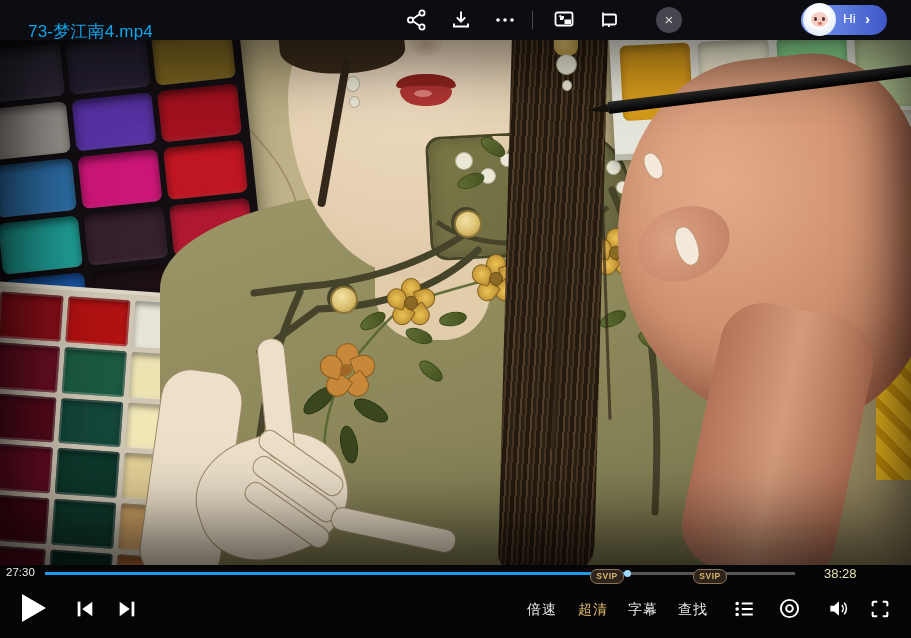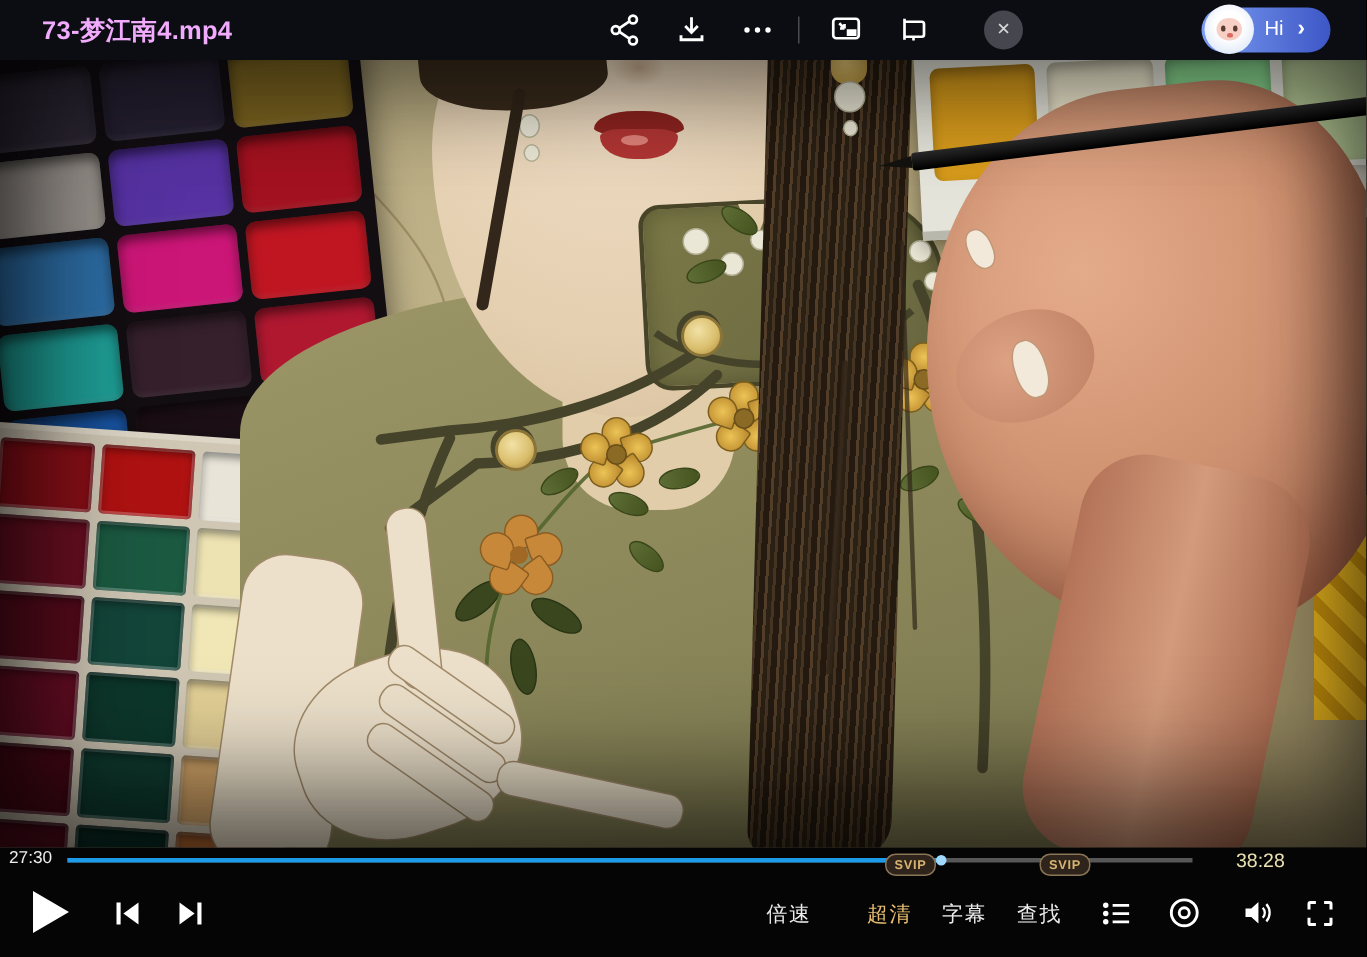--- a/index.html
+++ b/index.html
@@ -1,20 +1,20 @@
 <!DOCTYPE html>
 <html><head>
 <meta charset="utf-8">
 <style>
   html,body{margin:0;padding:0;background:#000;}
   #stage{position:relative;width:911px;height:638px;background:#000;overflow:hidden;
          font-family:"Liberation Sans","DejaVu Sans",sans-serif;}
   
   #topbar{position:absolute;left:0;top:0;width:911px;height:40px;background:#0c0c13;z-index:40;}
-  #title{position:absolute;left:28px;top:9px;color:#f0abfc;font-size:17px;font-weight:700;letter-spacing:.2px;}
+  #title{position:absolute;left:28px;top:20px;color:#0ea5e9;font-size:17px;font-weight:400;letter-spacing:.2px;}
   .tb-icon{position:absolute;top:8px;width:24px;height:24px;color:#fff;cursor:pointer;}
   .tb-icon svg{width:24px;height:24px;display:block;}
   #tb-divider{position:absolute;left:532px;top:11px;width:1px;height:18px;background:#4a4a52;}
   #close-btn{position:absolute;left:656px;top:7px;width:26px;height:26px;border-radius:50%;
              background:#46464e;color:#d8d8d8;font-size:15px;line-height:25px;text-align:center;cursor:pointer;}
   #summarize-btn{position:absolute;left:684px;top:6px;height:26px;border-radius:14px;background:#13132d;
                  border:1.5px solid #c9c9da;color:#fff;font-size:13.5px;line-height:26px;padding:0 15px;cursor:pointer;}
   #assistant-btn{position:absolute;left:801px;top:5px;width:86px;height:30px;border-radius:16px;
                  background:linear-gradient(90deg,#7b9cf2,#3d57c6);cursor:pointer;}
   #assistant-avatar{position:absolute;left:2px;top:-2px;width:33px;height:33px;border-radius:50%;
@@ -397,21 +397,21 @@
           <polygon points="20,4 9,12 20,20"></polygon>
         </svg>
     </span>
     <span class="ctl-icon" style="left:116px;top:33px">
       <svg width="22" height="22" viewBox="0 0 24 24" fill="#fff">
           <polygon points="4,4 15,12 4,20"></polygon>
           <rect x="17" y="4" width="3" height="16"></rect>
         </svg>
     </span>
 
-    <span class="ctl-text" style="left:511px">倍速</span>
+    <span class="ctl-text" style="left:527px">倍速</span>
     <span class="ctl-text" id="quality-btn" style="left: 578px; color: rgb(230, 189, 110);">超清</span>
     <span class="svip" style="left:590px">SVIP</span>
     <span class="ctl-text" style="left:628px">字幕</span>
     <span class="ctl-text" style="left:678px">查找</span>
     <span class="svip" style="left:693px">SVIP</span>
 
     <span class="ctl-icon" style="left:733px;top:33px">
       <svg width="23" height="22" viewBox="0 0 24 24" stroke="#fff" stroke-width="2" fill="#fff">
         <circle cx="4" cy="6" r="1"></circle>
           <circle cx="4" cy="12" r="1"></circle>

